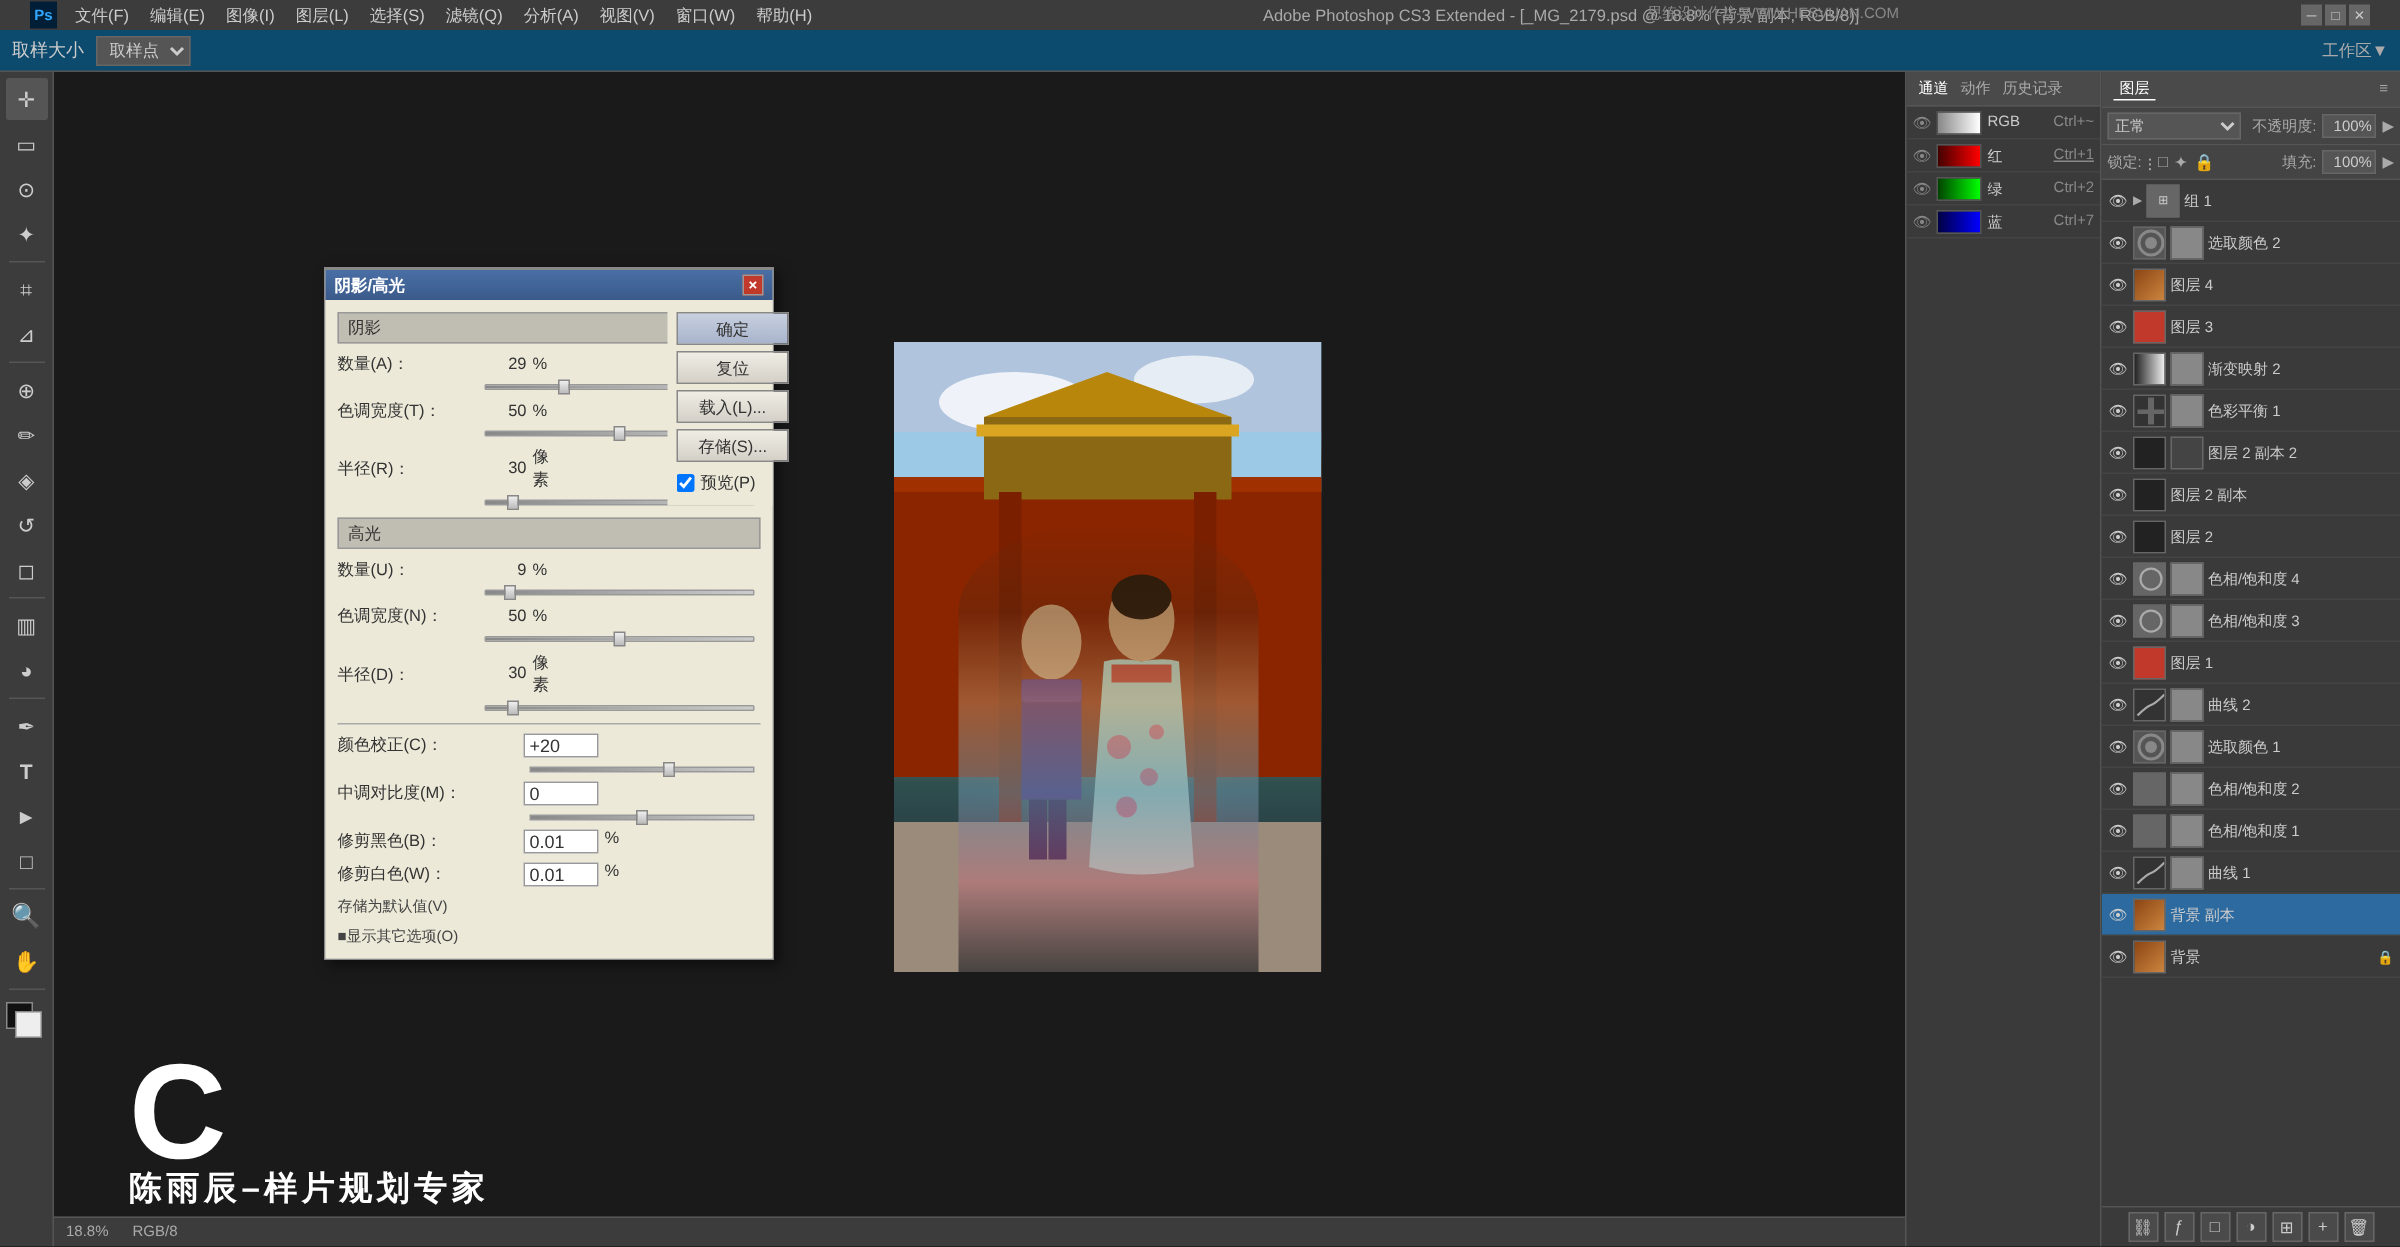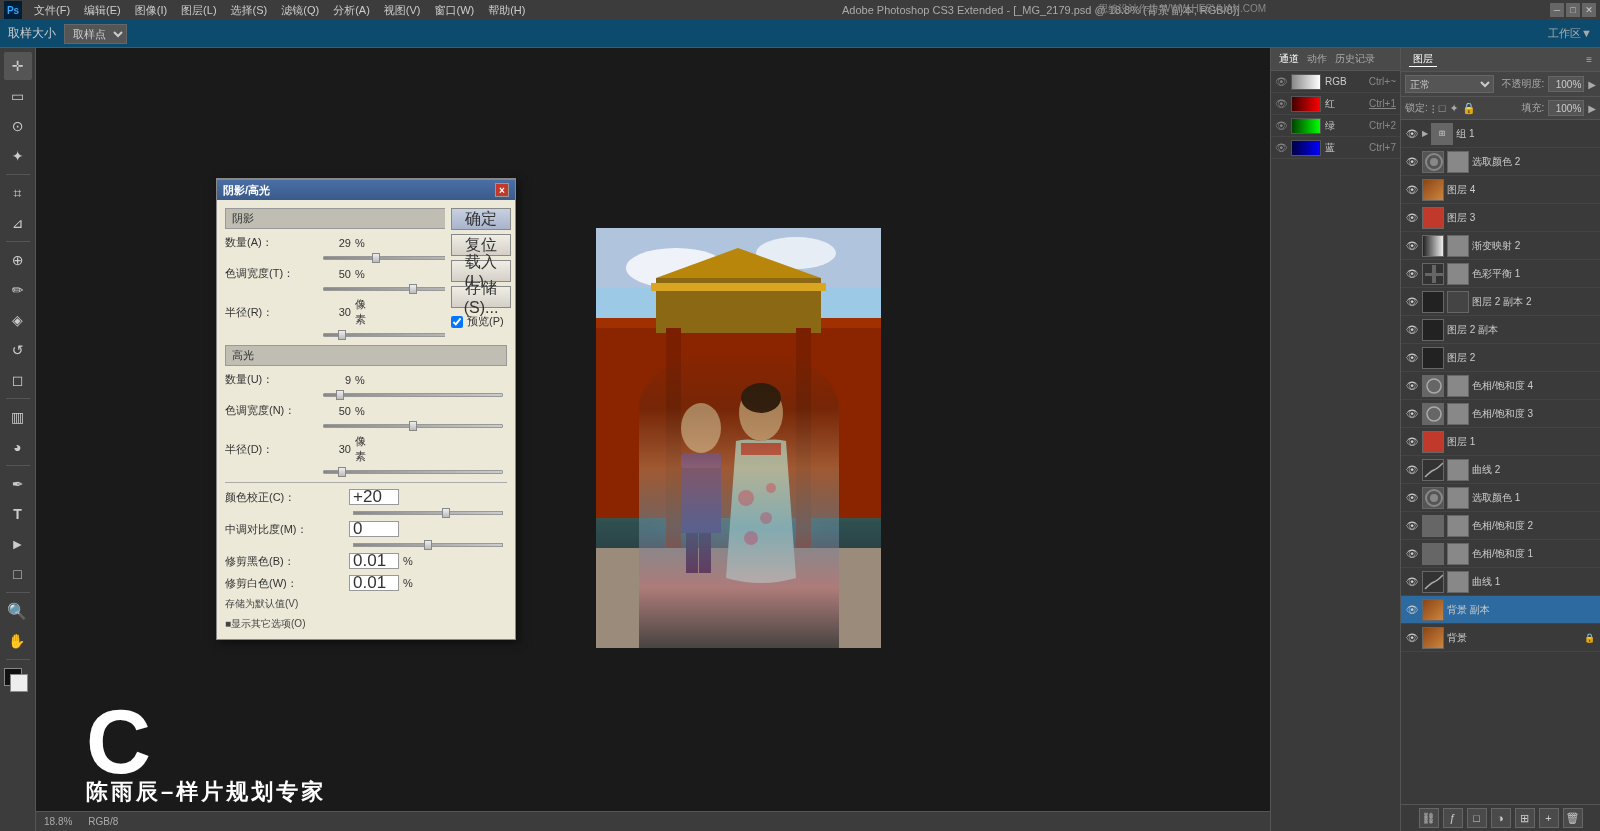--- a/index.html
+++ b/index.html
@@ -15,21 +15,21 @@
     }
 
     
     #menu-bar {
       position: absolute;
       top: 0; left: 0; right: 0;
       height: 20px;
       background: #3c3c3c;
       display: flex;
       align-items: center;
-      padding: 0 4px;
+      padding: 0 20px;
       gap: 2px;
       z-index: 100;
     }
     #menu-bar .ps-logo {
       width: 18px; height: 18px;
       background: #001e36;
       color: #31a8ff;
       font-size: 10px;
       font-weight: bold;
       display: flex; align-items: center; justify-content: center;
@@ -241,35 +241,34 @@
       transform: translateX(-50%);
       cursor: pointer;
     }
     .adjust-section {
       margin-top: 8px;
       border-top: 1px solid #aaa;
       padding-top: 6px;
     }
     .adjust-row {
       display: flex;
-      align-items: center;
       margin-bottom: 6px;
       gap: 4px;
     }
     .adjust-label {
       width: 120px;
       font-size: 11px;
       color: #333;
     }
     .adjust-input {
       width: 50px;
       height: 16px;
       background: white;
       border: 1px solid #999;
-      font-size: 17px;
+      font-size: 12px;
       padding: 0 3px;
       color: #333;
     }
     .adjust-slider {
       flex: 1;
       height: 4px;
       background: linear-gradient(90deg, #888, #ccc);
       border: 1px solid #999;
       position: relative;
     }
@@ -280,25 +279,25 @@
       top: 20px;
       right: 0;
       width: 70px;
       padding: 8px 6px;
       display: flex;
       flex-direction: column;
       gap: 4px;
       background: #ece9d8;
     }
     .dlg-btn {
-      width: 60px;
+      width: 75px;
       height: 22px;
       background: linear-gradient(180deg, #f0ede4 0%, #d4d0c8 100%);
       border: 1px solid #888;
-      font-size: 16px;
+      font-size: 11px;
       color: #333;
       cursor: pointer;
       display: flex;
       align-items: center;
       justify-content: center;
     }
     .dlg-btn.primary {
       background: linear-gradient(180deg, #c8d0e0 0%, #a8b4cc 100%);
     }
     .checkbox-row {

